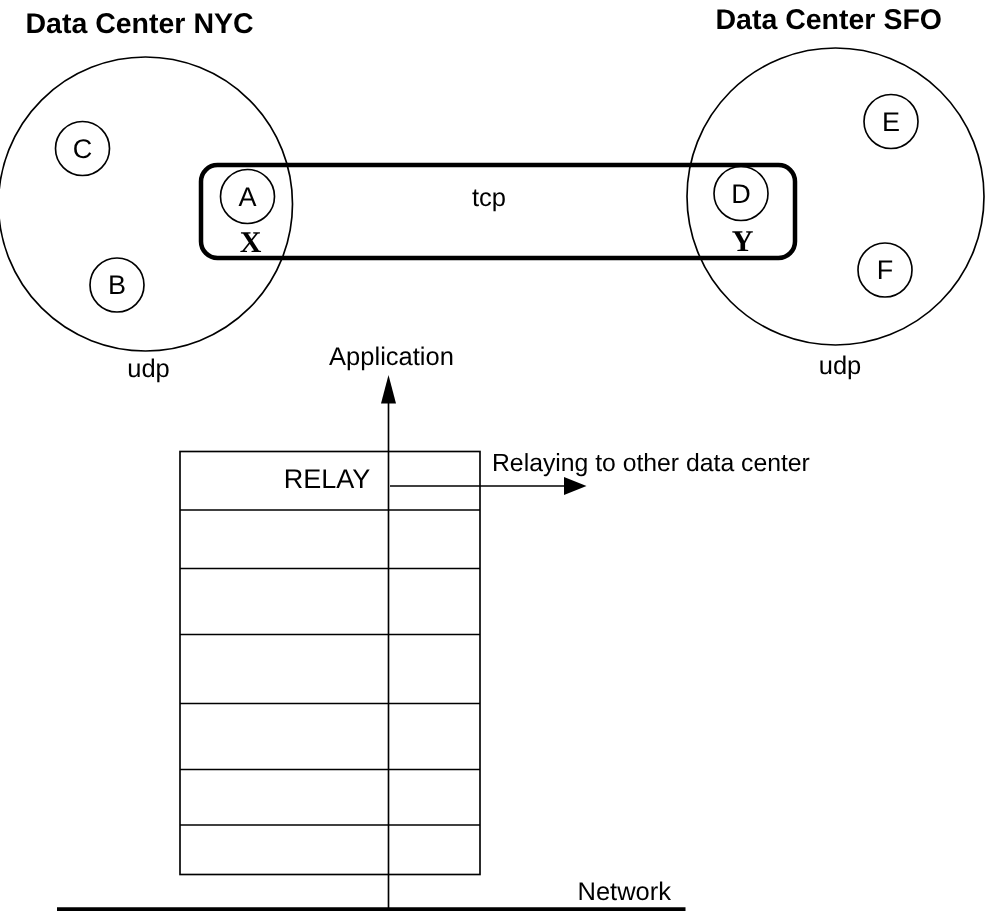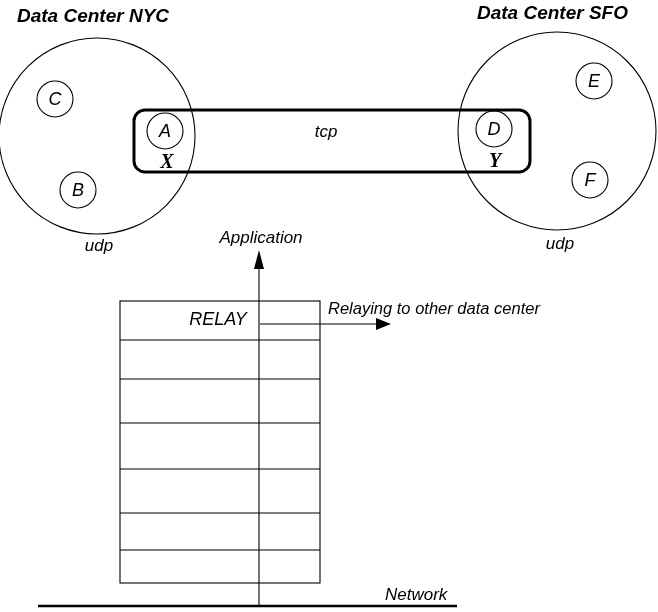--- a/index.html
+++ b/index.html
@@ -2,21 +2,20 @@
 <html><head>
 <meta charset="utf-8">
 <style>
   html, body { margin: 0; padding: 0; background: #ffffff; }
   .canvas {
     position: relative;
     width: 658px;
     height: 612px;
     background: #ffffff;
     overflow: hidden;
-    font-style: italic;
   }
   svg { display: block; }
   text {
     font-family: "Liberation Sans", sans-serif;
     fill: #000000;
   }
   .title   { font-weight: bold; font-size: 19px; }
   .node    { font-size: 18px; text-anchor: middle; }
   .proto   { font-size: 17px; text-anchor: middle; }
   .plain   { font-size: 17px; }

